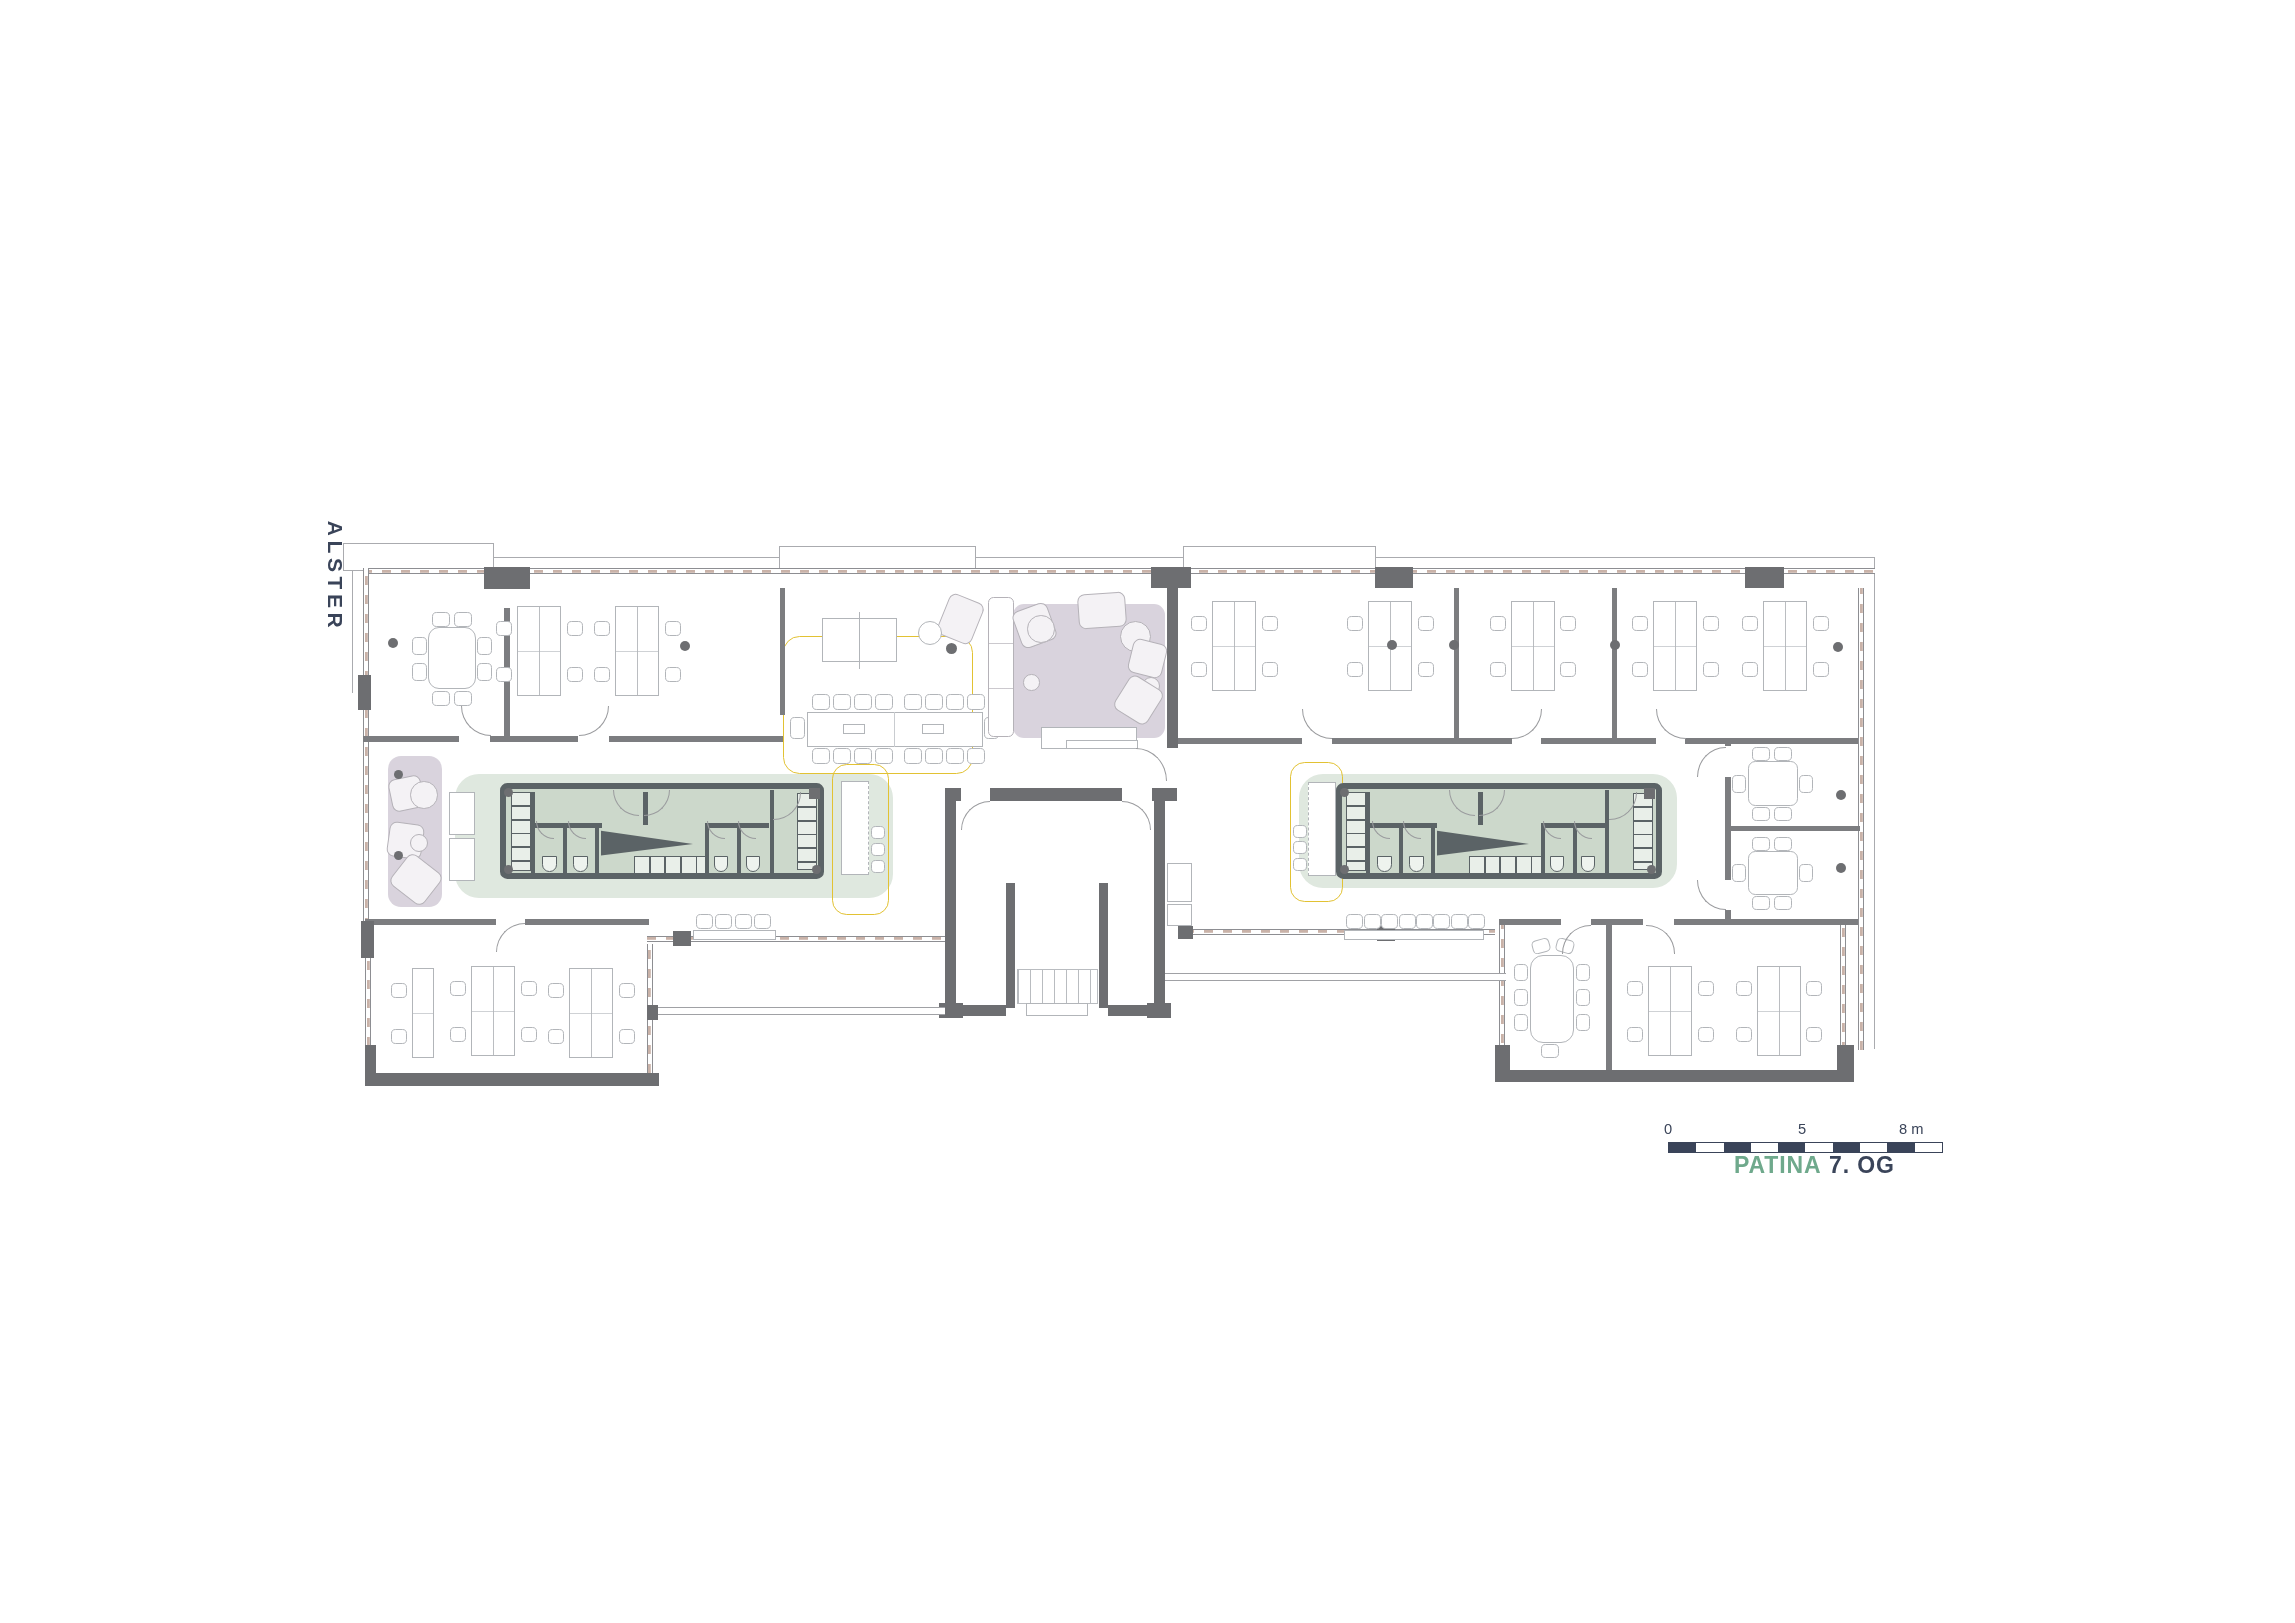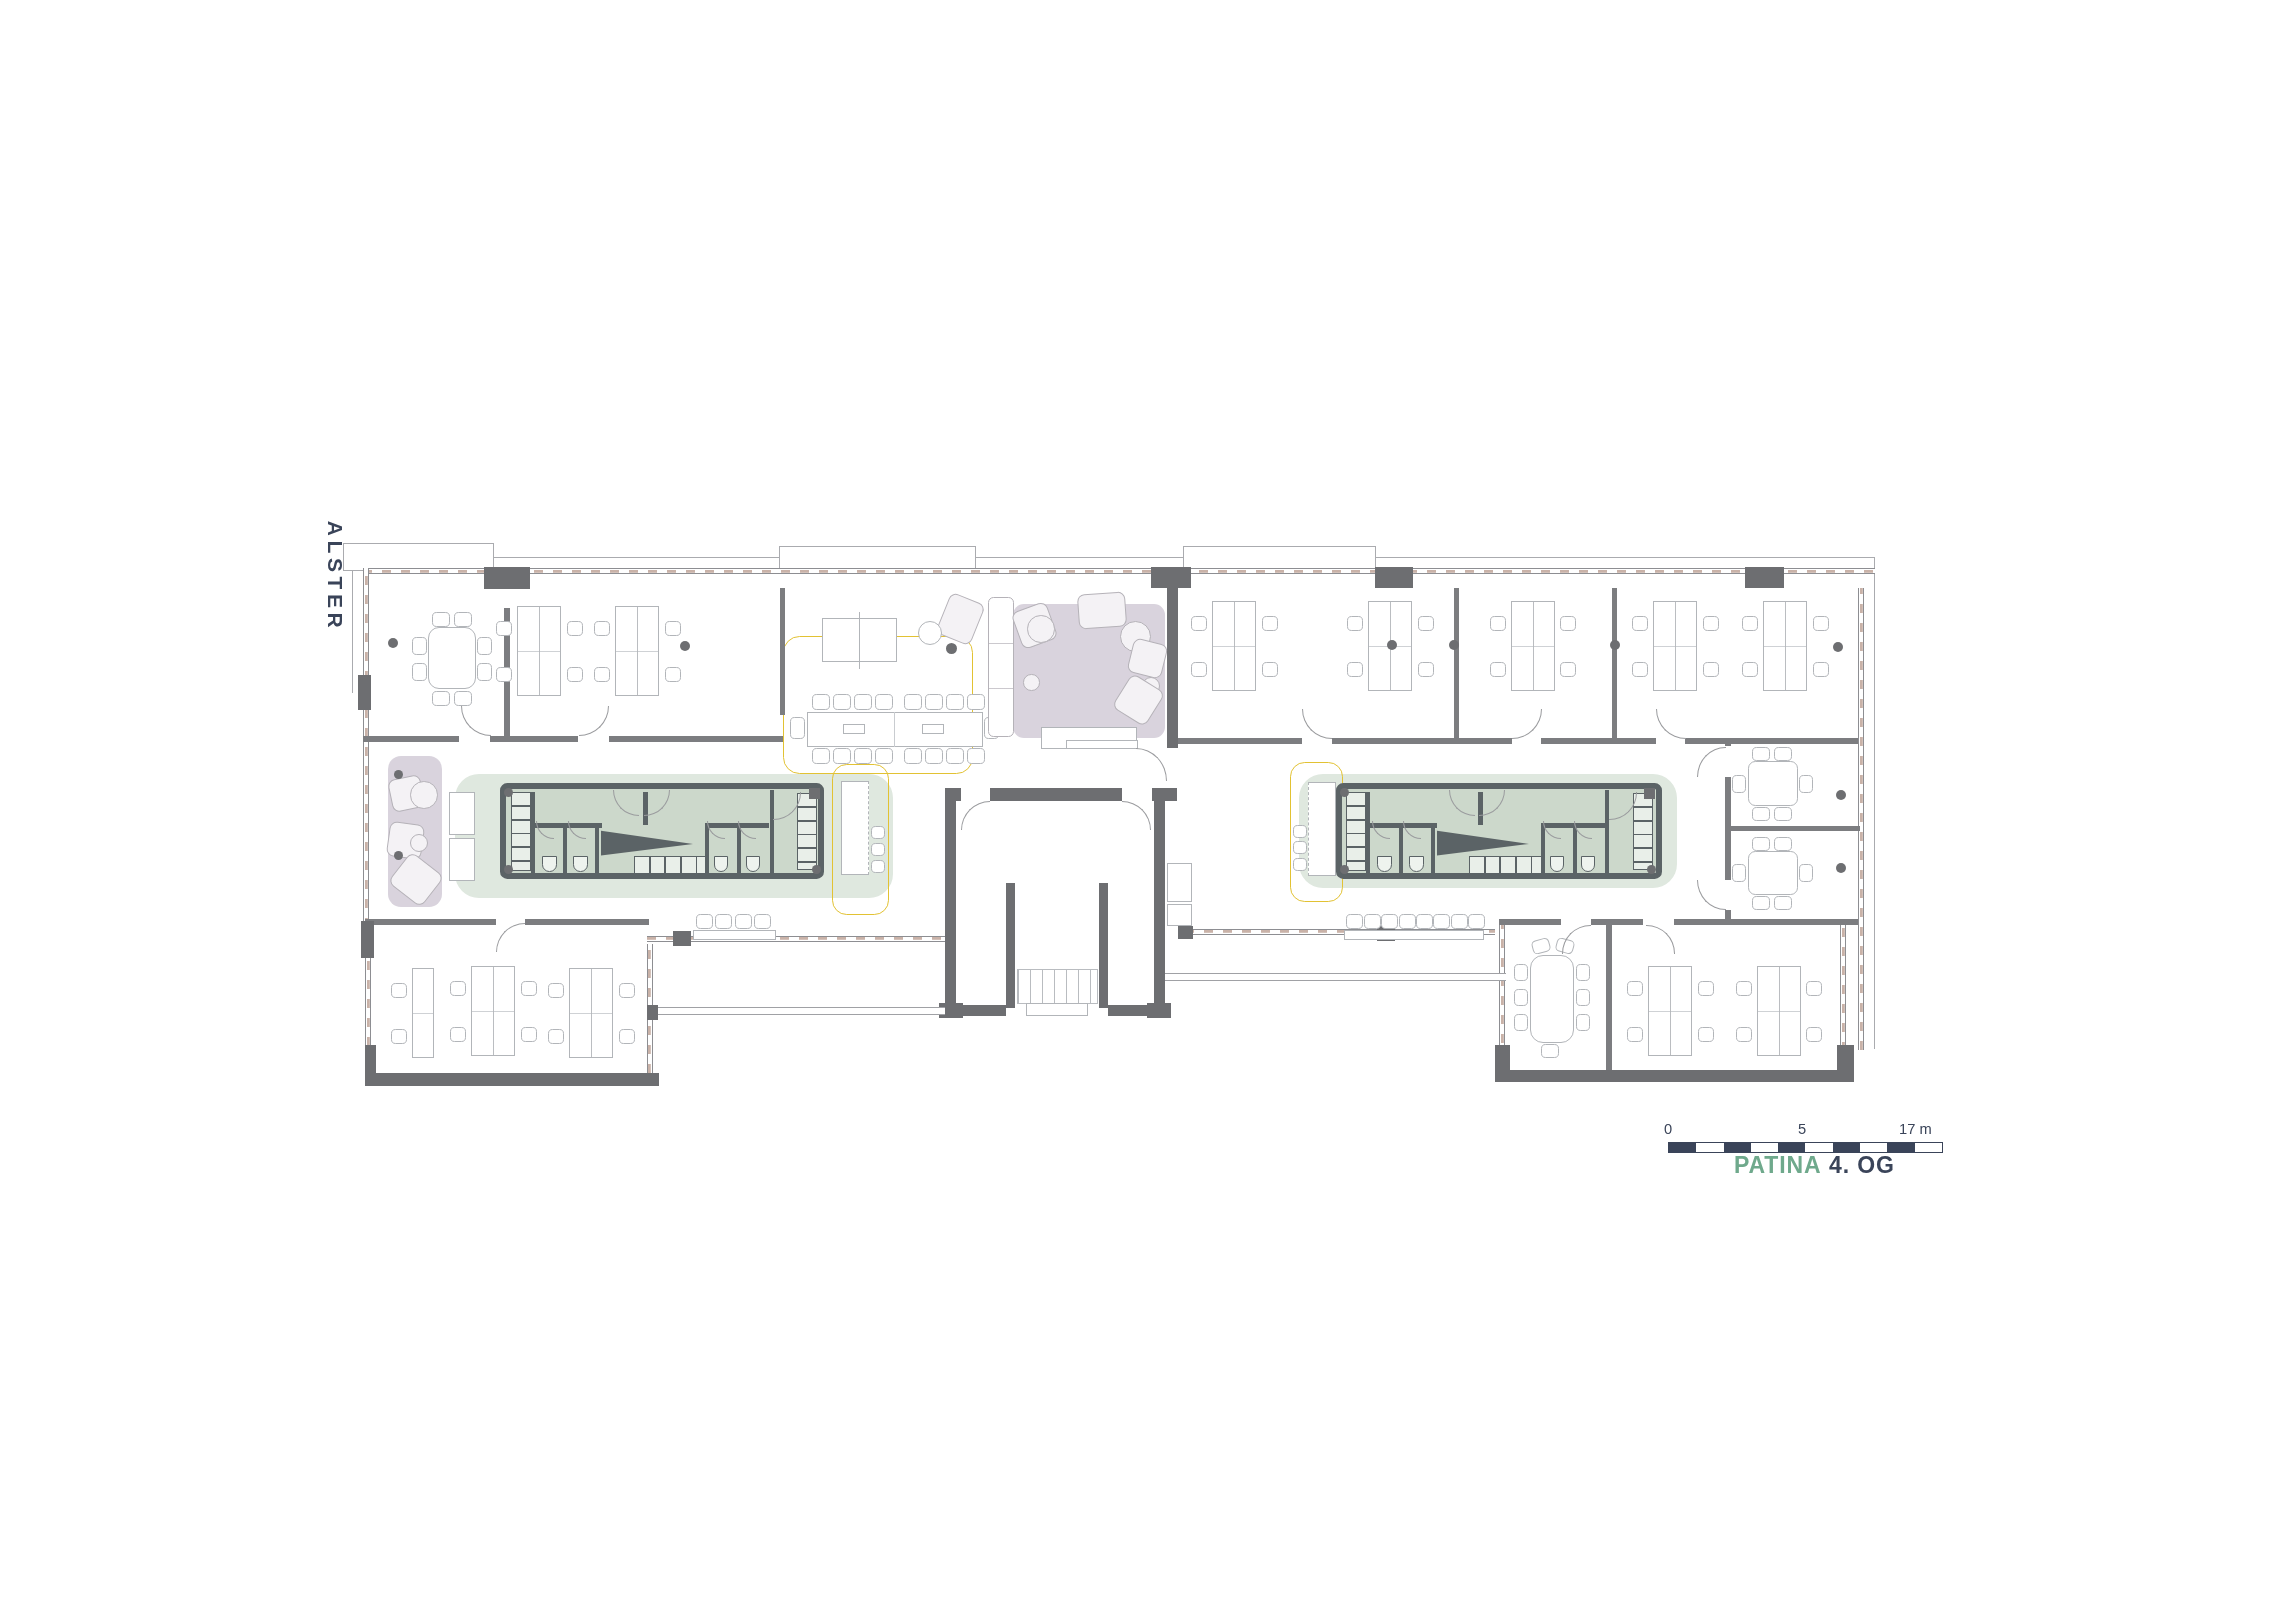--- a/index.html
+++ b/index.html
@@ -381,17 +381,17 @@
       <div class="seg" style="background: rgb(255, 255, 255);"></div>
       <div class="seg" style="background: rgb(58, 68, 89);"></div>
       <div class="seg" style="background: rgb(255, 255, 255);"></div>
       <div class="seg" style="background: rgb(58, 68, 89);"></div>
       <div class="seg" style="background: rgb(255, 255, 255);"></div>
       <div class="seg" style="background: rgb(58, 68, 89);"></div>
       <div class="seg" style="background: rgb(255, 255, 255);"></div>
     </div>
   <span class="tick" style="left:1664px;top:1121px;">0</span>
   <span class="tick" style="left:1798px;top:1121px;">5</span>
-  <span class="tick" style="left:1899px;top:1121px;">17 m</span>
+  <span class="tick" style="left:1899px;top:1121px;">8 m</span>
   <div id="patina">PATINA</div>
-  <div id="og">4. OG</div>
+  <div id="og">7. OG</div>
 </div>
 
 
 </body></html>

